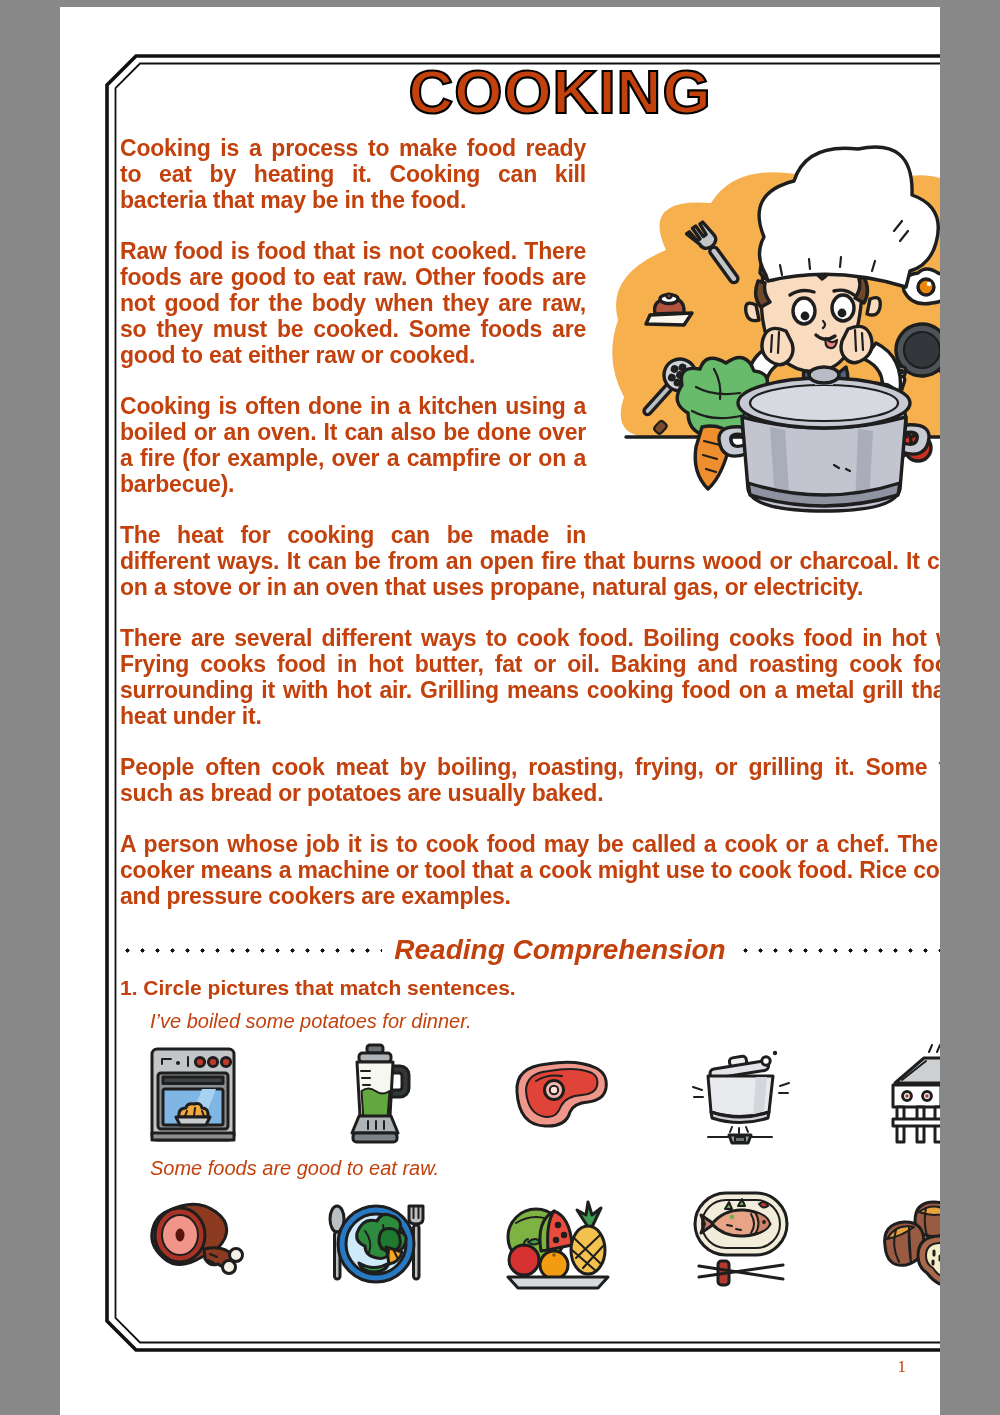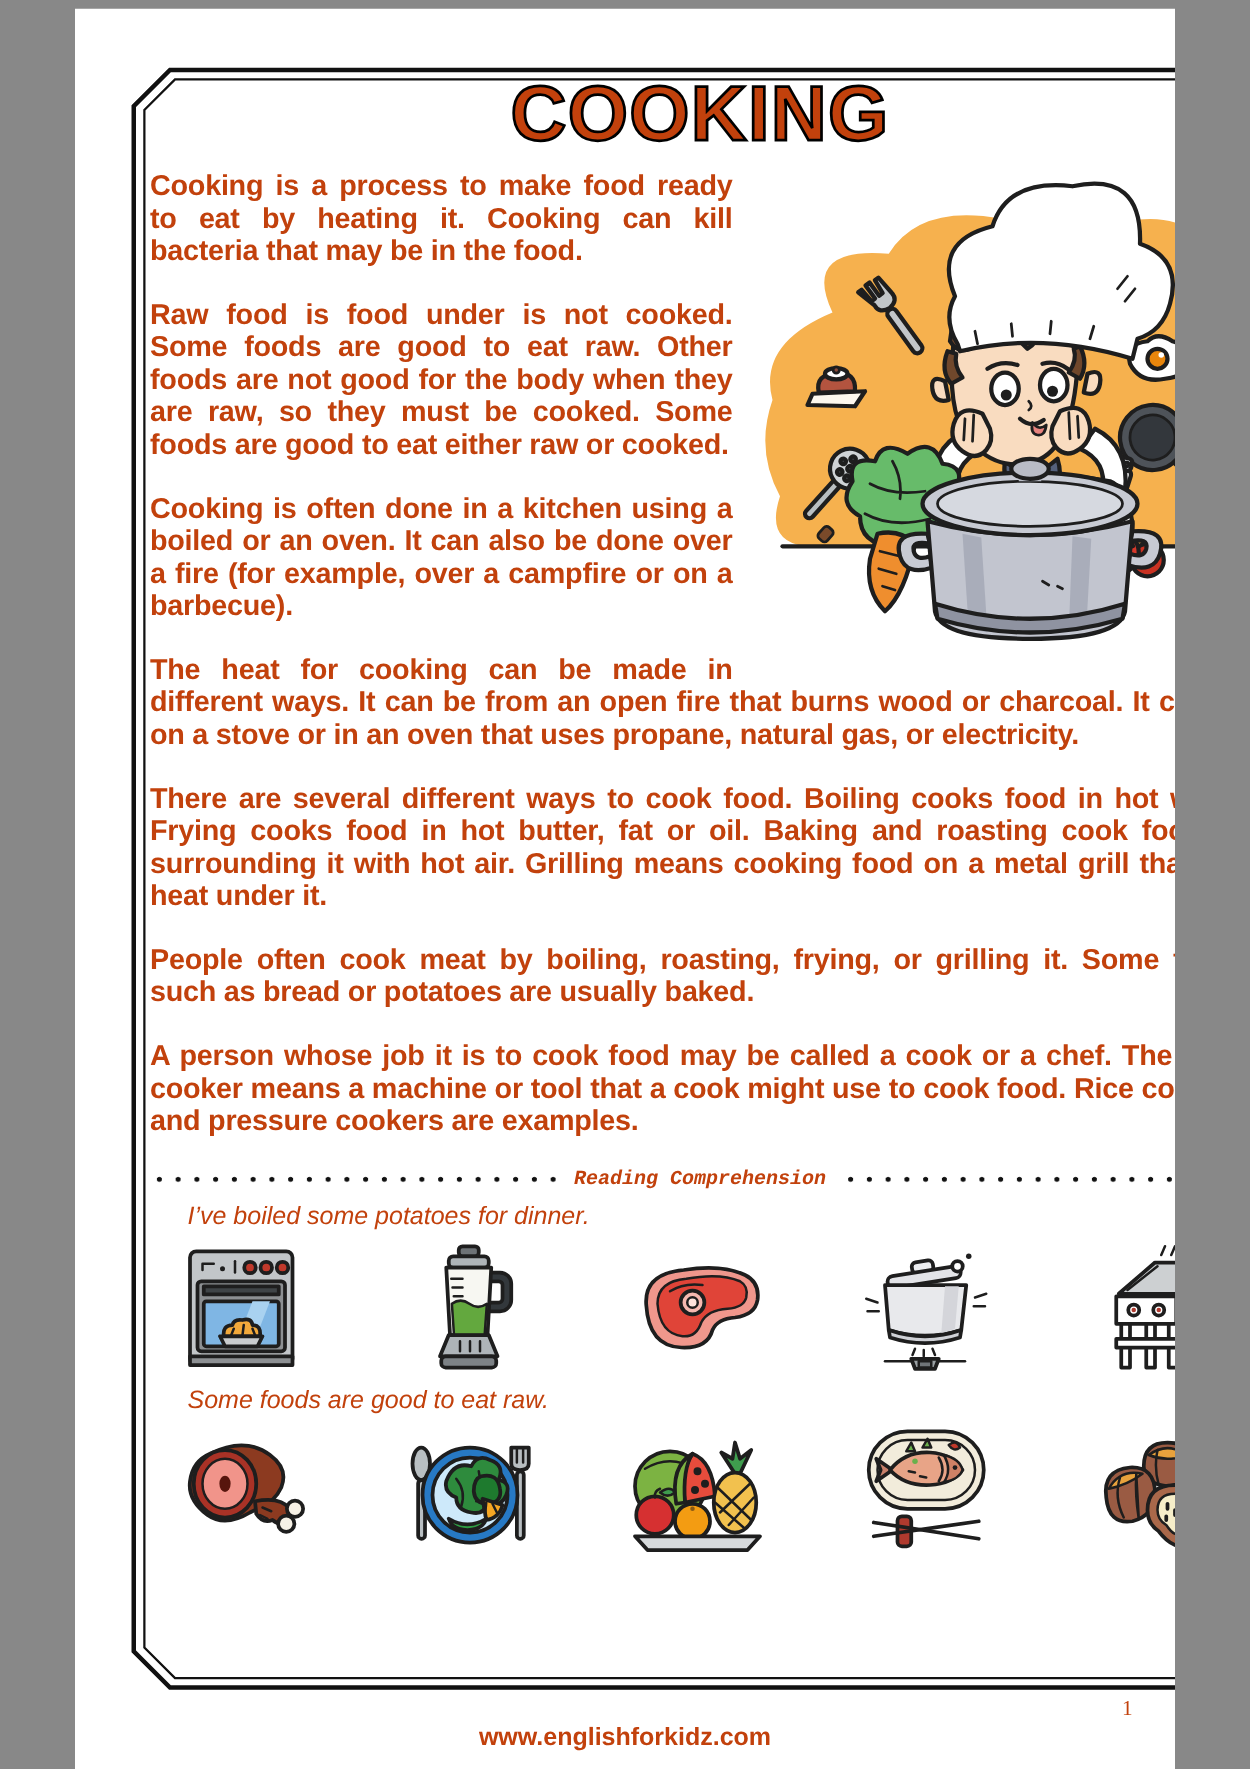--- a/index.html
+++ b/index.html
@@ -9,22 +9,22 @@
   .content{position:absolute;left:60px;top:54px;width:880px;}
   h1.title{margin:0 0 12px 0;text-align:center;font-size:62px;line-height:1;
            font-weight:bold;letter-spacing:1px;-webkit-text-stroke:2.2px #000;}
   .article{overflow:visible;}
   .article p{margin:0 0 25px 0;font-size:23px;line-height:26px;font-weight:bold;
              text-align:justify;letter-spacing:-0.2px;}
   .illu{float:right;width:404px;height:390px;margin:0 0 6px 10px;}
   .divider{display:flex;align-items:center;gap:10px;margin:4px 0 10px 0;clear:both;}
   .dots{flex:1;height:5px;background-image:radial-gradient(circle,#111 1.9px,transparent 2.2px);
         background-size:15px 5px;background-repeat:repeat-x;background-position:left center;}
-  .div-label{font-family:Liberation Mono, monospace;font-style:italic;font-weight:bold;
-             font-size:16px;white-space:nowrap;padding:0 2px;}
+  .div-label{font-family:Liberation Sans, sans-serif;font-style:italic;font-weight:bold;
+             font-size:28px;white-space:nowrap;padding:0 2px;}
   .ex-head{font-size:21px;font-weight:bold;margin:2px 0 10px 0;}
   .ex-sentence{font-size:20px;font-style:italic;margin:2px 0 2px 30px;}
   .pic-row{display:flex;justify-content:space-between;align-items:center;
            height:116px;padding:2px 18px 2px 14px;}
   .pic{display:flex;align-items:center;justify-content:center;width:118px;height:112px;}
   .footer{position:absolute;left:0;right:0;top:1372px;text-align:center;
           font-size:20px;font-weight:bold;}
   .pagenum{position:absolute;top:1350px;right:34px;font-family:"Liberation Serif",serif;
            font-size:17px;}
   
@@ -167,34 +167,35 @@
             <path class="tn" d="M238 330 l5 3 M250 334 l4 2" fill="none"></path>
             <ellipse cx="228" cy="268" rx="86" ry="25" fill="#c7cad3"></ellipse>
             <ellipse class="tn" cx="228" cy="268" rx="74" ry="18" fill="#d6d9e0"></ellipse>
             <rect class="nl" x="219" y="240" width="18" height="10" fill="#b9bcc6"></rect>
             <ellipse cx="228" cy="240" rx="15" ry="8" fill="#b9bcc6"></ellipse>
           </g>
         </svg>
       </div>
 
       <p>Cooking is a process to make food ready to eat by heating it. Cooking can kill bacteria that may be in the food.</p>
-      <p>Raw food is food under is not cooked. Some foods are good to eat raw. Other foods are not good for the body when they are raw, so they must be cooked. Some foods are good to eat either raw or cooked.</p>
+      <p>Raw food is food that is not cooked. There foods are good to eat raw. Other foods are not good for the body when they are raw, so they must be cooked. Some foods are good to eat either raw or cooked.</p>
       <p>Cooking is often done in a kitchen using a boiled or an oven. It can also be done over a fire (for example, over a campfire or on a barbecue).</p>
       <p>The heat for cooking can be made in different ways. It can be from an open fire that burns wood or charcoal. It can be on a stove or in an oven that uses propane, natural gas, or electricity.</p>
       <p>There are several different ways to cook food. Boiling cooks food in hot water. Frying cooks food in hot butter, fat or oil. Baking and roasting cook food by surrounding it with hot air. Grilling means cooking food on a metal grill that has heat under it.</p>
       <p>People often cook meat by boiling, roasting, frying, or grilling it. Some foods such as bread or potatoes are usually baked.</p>
       <p>A person whose job it is to cook food may be called a cook or a chef. The word cooker means a machine or tool that a cook might use to cook food. Rice cookers and pressure cookers are examples.</p>
     </div>
 
     <div class="divider">
       <div class="dots"></div>
       <span class="div-label">Reading Comprehension</span>
       <div class="dots"></div>
     </div>
 
+    <div class="ex-head">1. Circle pictures that match sentences.</div>
     <div class="ex-sentence">I’ve boiled some potatoes for dinner.</div>
 
     <div class="pic-row">
       <div class="pic">
         <svg class="art" width="110" height="102" viewBox="0 0 110 102">
           <rect x="14" y="5" width="82" height="91" rx="5" fill="#c2c6c9"></rect>
           <path class="tn" d="M24 15 h9 M24 15 v5" fill="none"></path>
           <circle class="nl" cx="40" cy="19" r="2" fill="#1e1e1e"></circle>
           <path class="tn" d="M50 13 v9" fill="none"></path>
           <circle cx="62" cy="18" r="4.6" fill="#c0392b"></circle>
@@ -355,15 +356,14 @@
           <path d="M42 62 Q42 42 64 42 Q86 42 86 62 Q86 73 77 79 Q71 87 64 90 Q57 87 51 79 Q42 73 42 62 Z" fill="#a9684a"></path>
           <path class="tn" d="M50 62 Q50 49 64 49 Q78 49 78 62 Q78 70 71 74 Q67 80 64 81 Q61 80 57 74 Q50 70 50 62 Z" fill="#f6eec9"></path>
           <g class="tn" fill="none" stroke="#8a5a3a">
             <path d="M58 57 v4 M70 57 v4 M64 62 v4 M57 67 v3 M71 67 v3"></path>
           </g>
         </svg>
       </div>
     </div>
   </div>
 
-  <div class="footer">www.englishforkidz.com</div>
   <div class="pagenum">1</div>
 </div>
 
 </body></html>

